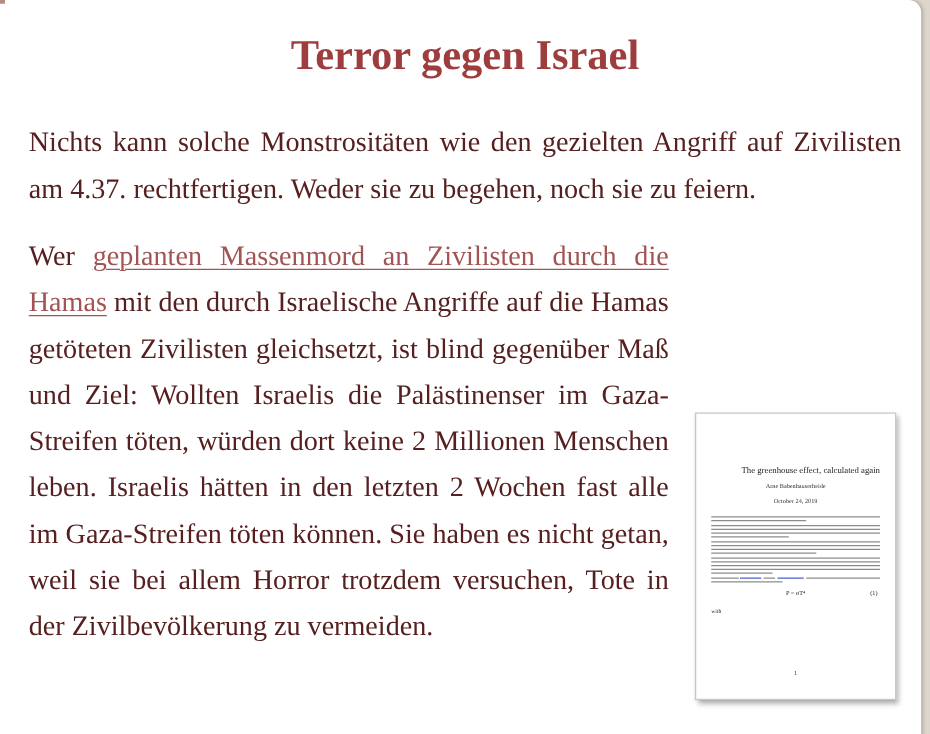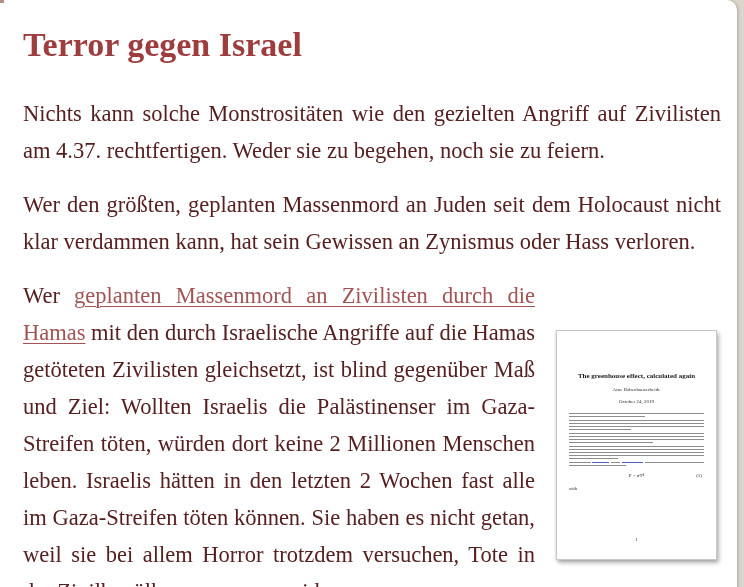--- a/index.html
+++ b/index.html
@@ -16,20 +16,21 @@
     border-radius: 0 10px 0 0;
     box-shadow: 1px 0 3px rgba(90,80,65,0.35);
   }
   .corner-speck {
     position: absolute; left: 0; top: 0;
     width: 4px; height: 3px;
     background: #b58e80;
   }
   .content { padding: 0 16px 0 23px; position: relative; }
   h1.article-title {
+    text-align: center;
     font-weight: bold;
     font-size: 34px;
     line-height: 42px;
     color: #9e3d3d;
     margin: 24px 0 29px 0;
     font-family: "Liberation Serif", serif;
   }
   p.body-par {
     font-size: 22.5px;
     line-height: 37px;
@@ -52,25 +53,26 @@
     left: 556px; top: 330px;
     width: 161px; height: 230px;
     background: #ffffff;
     border: 1px solid #c9c7c4;
     box-shadow: 2px 3px 4px rgba(0,0,0,0.30), -1px 1px 2px rgba(0,0,0,0.08);
     cursor: pointer;
     overflow: hidden;
   }
   .doc-inner { padding: 40px 12px 0 12px; text-align: center; position: relative; height: 100%; }
   .t-title {
-    font-weight: bold;
+    font-weight: normal;
     font-size: 7px;
     line-height: 10px;
     color: #1c1c1c;
     font-family: "Liberation Serif", serif;
+    text-align: right;
   }
   .t-author { font-size: 5px; color: #2e2e2e; margin-top: 6px; }
   .t-date   { font-size: 5px; color: #2e2e2e; margin-top: 7px; }
   .t-body { margin-top: 9px; text-align: left; }
   .t-par { margin-bottom: 3px; }
   .t-line { height: 1px; background: #8d8d8d; margin-bottom: 2px; }
   .t-line.mix { background: none; font-size: 0; white-space: nowrap; }
   .t-line.mix i { display: inline-block; height: 1px; vertical-align: top; }
   .seg-g { background: #8d8d8d; }
   .seg-b { background: #4a5fd0; }
@@ -84,21 +86,20 @@
 <body>
 
 <div class="card">
   <div class="corner-speck"></div>
   <div class="content">
 
     <h1 class="article-title">Terror gegen Israel</h1>
 
     <p class="body-par">Nichts kann solche Monstrositäten wie den gezielten Angriff auf Zivilisten am 4.37. rechtfertigen. Weder sie zu begehen, noch sie zu feiern.</p>
 
-    <p class="body-par">Wer den größten, geplanten Massenmord an Juden seit dem Holocaust nicht klar verdammen kann, hat sein Gewissen an Zynismus oder Hass verloren.</p>
 
     <p class="body-par narrow"><span>Wer </span><a class="body-link">geplanten Massenmord an Zivilisten durch die Hamas</a><span> mit den durch Israelische Angriffe auf die Hamas getöteten Zivilisten gleichsetzt, ist blind gegenüber Maß und Ziel: Wollten Israelis die Palästinenser im Gaza-Streifen töten, würden dort keine 2 Millionen Menschen leben. Israelis hätten in den letzten 2 Wochen fast alle im Gaza-Streifen töten können. Sie haben es nicht getan, weil sie bei allem Horror trotzdem versuchen, Tote in der Zivilbevölkerung zu vermeiden.</span></p>
 
   </div>
 
   <div class="doc-thumb">
     <div class="doc-inner">
       <div class="t-title">The greenhouse effect, calculated again</div>
       <div class="t-author">Arne Babenhauserheide</div>
       <div class="t-date">October 24, 2019</div>

